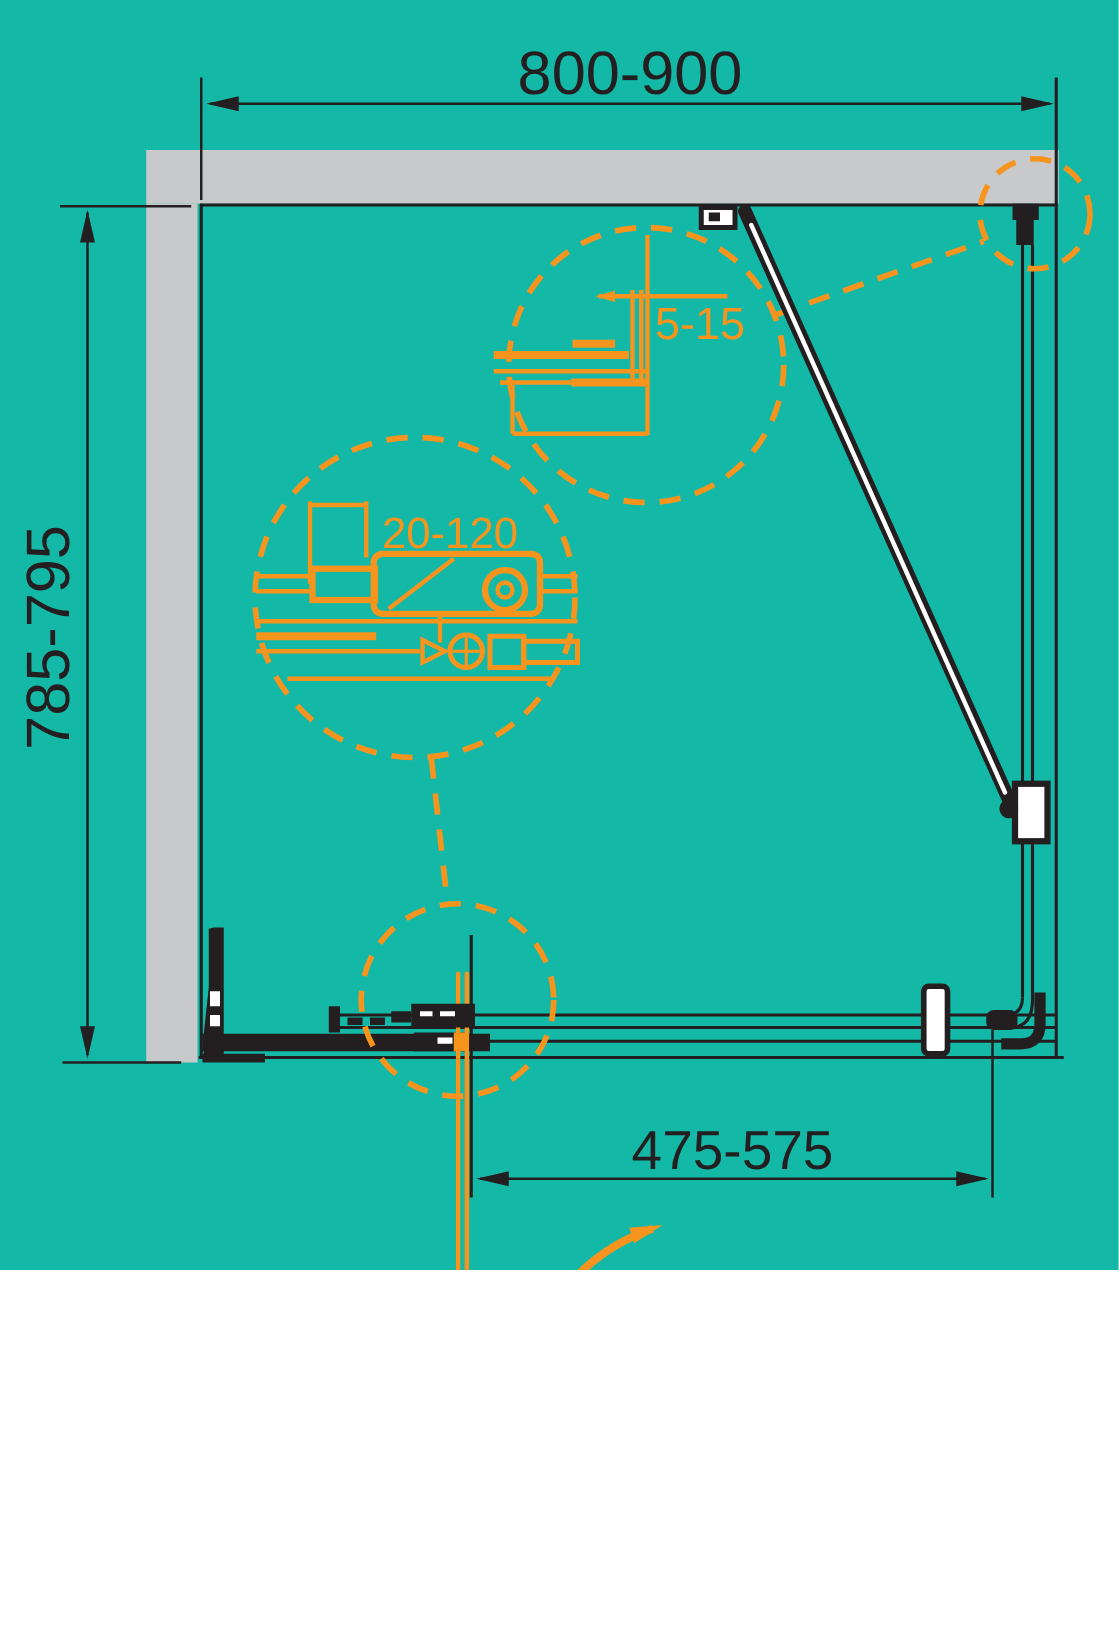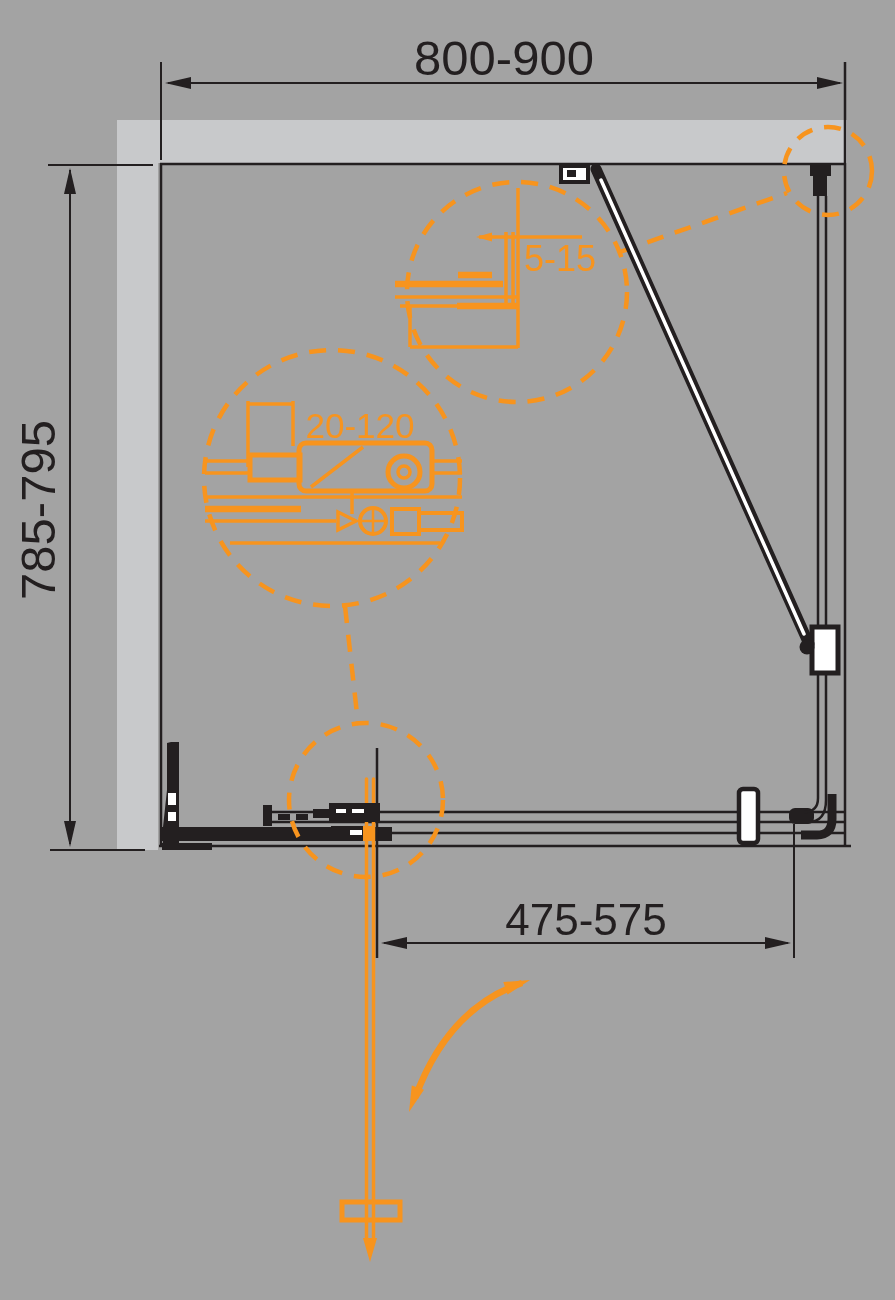--- a/index.html
+++ b/index.html
@@ -1,16 +1,16 @@
 <!DOCTYPE html>
 <html><head>
 <meta charset="utf-8">
 <style>
   html,body { margin:0; padding:0; background:#ffffff; }
-  .stage { position:relative; width:895px; height:1300px; background:#a3a3a3; overflow:hidden; }
+  .stage { position:relative; width:895px; height:1016px; background:#14b8a6; overflow:hidden; }
   svg { display:block; }
   
   .ln  { stroke:#231f20; stroke-width:2.5; fill:none; }
   .ln2 { stroke:#231f20; stroke-width:2;   fill:none; }
   .blk { fill:#231f20; stroke:none; }
   .wht { fill:#ffffff; stroke:none; }
   .wall { fill:#c8c9cb; stroke:none; }
   .outl { stroke:#231f20; fill:#ffffff; }
   
   .dim { font-family:"Liberation Sans", sans-serif; fill:#231f20; text-anchor:middle; }

